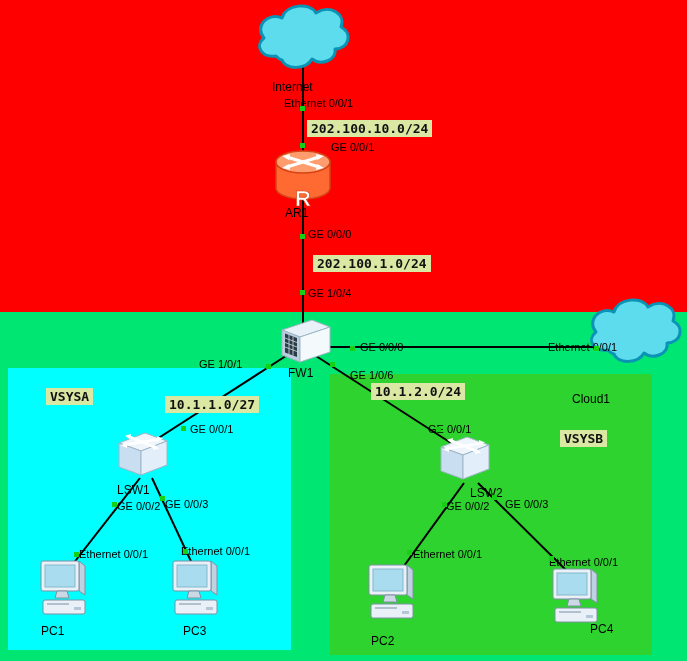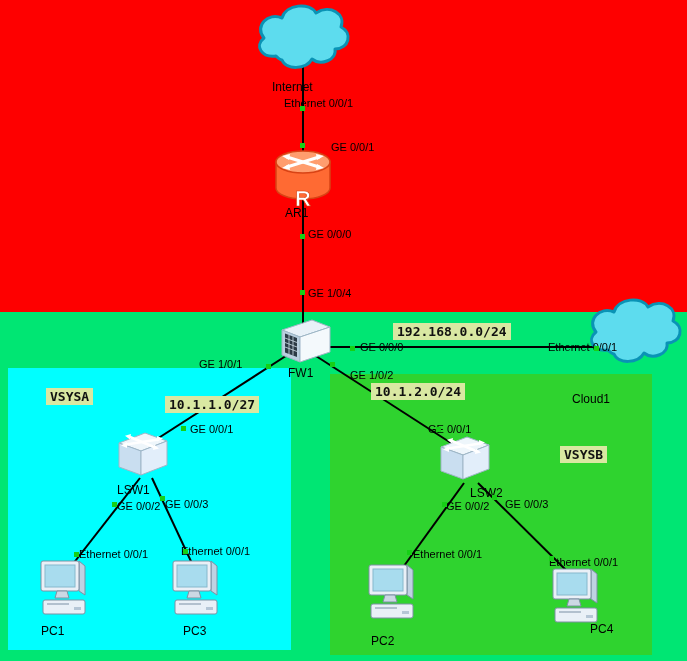--- a/index.html
+++ b/index.html
@@ -199,35 +199,36 @@
   <div class="node-label" style="left:285px;top:206px">AR1</div>
   <div class="node-label" style="left:288px;top:366px">FW1</div>
   <div class="node-label" style="left:572px;top:392px">Cloud1</div>
   <div class="node-label" style="left:117px;top:483px">LSW1</div>
   <div class="node-label" style="left:470px;top:486px">LSW2</div>
   <div class="node-label" style="left:41px;top:624px">PC1</div>
   <div class="node-label" style="left:183px;top:624px">PC3</div>
   <div class="node-label" style="left:371px;top:634px">PC2</div>
   <div class="node-label" style="left:590px;top:622px">PC4</div>
 
-  <div class="subnet-label" style="left:393px;top:323px">192.168.0.0/24</div>
+  <div class="subnet-label" style="left:307px;top:120px">202.100.10.0/24</div>
+  <div class="subnet-label" style="left:313px;top:255px">202.100.1.0/24</div>
   <div class="subnet-label" style="left:165px;top:396px">10.1.1.0/27</div>
   <div class="subnet-label" style="left:371px;top:383px">10.1.2.0/24</div>
 
   <div class="zone-label" style="left:46px;top:388px">VSYSA</div>
-  <div class="zone-label" style="left:560px;top:446px">VSYSB</div>
+  <div class="zone-label" style="left:560px;top:430px">VSYSB</div>
 
   <div class="if-label" style="left:284px;top:97px">Ethernet 0/0/1</div>
   <div class="if-label" style="left:331px;top:141px">GE 0/0/1</div>
   <div class="if-label" style="left:308px;top:228px">GE 0/0/0</div>
   <div class="if-label" style="left:308px;top:287px">GE 1/0/4</div>
   <div class="if-label" style="left:360px;top:341px">GE 0/0/0</div>
   <div class="if-label" style="left:548px;top:341px">Ethernet 0/0/1</div>
   <div class="if-label" style="left:199px;top:358px">GE 1/0/1</div>
-  <div class="if-label" style="left:350px;top:369px">GE 1/0/2</div>
+  <div class="if-label" style="left:350px;top:369px">GE 1/0/6</div>
   <div class="if-label" style="left:190px;top:423px">GE 0/0/1</div>
   <div class="if-label" style="left:117px;top:500px">GE 0/0/2</div>
   <div class="if-label" style="left:165px;top:498px">GE 0/0/3</div>
   <div class="if-label" style="left:79px;top:548px">Ethernet 0/0/1</div>
   <div class="if-label" style="left:181px;top:545px">Ethernet 0/0/1</div>
   <div class="if-label" style="left:428px;top:423px">GE 0/0/1</div>
   <div class="if-label" style="left:446px;top:500px">GE 0/0/2</div>
   <div class="if-label" style="left:505px;top:498px">GE 0/0/3</div>
   <div class="if-label" style="left:413px;top:548px">Ethernet 0/0/1</div>
   <div class="if-label" style="left:549px;top:556px">Ethernet 0/0/1</div>

